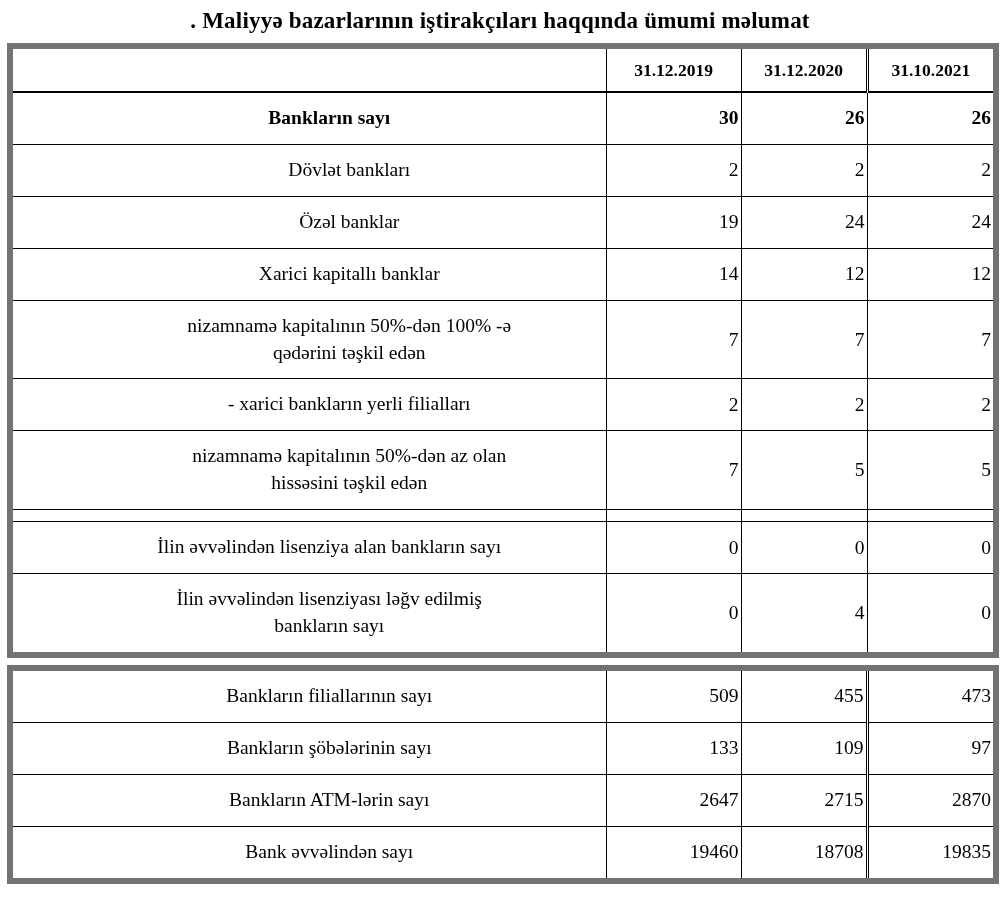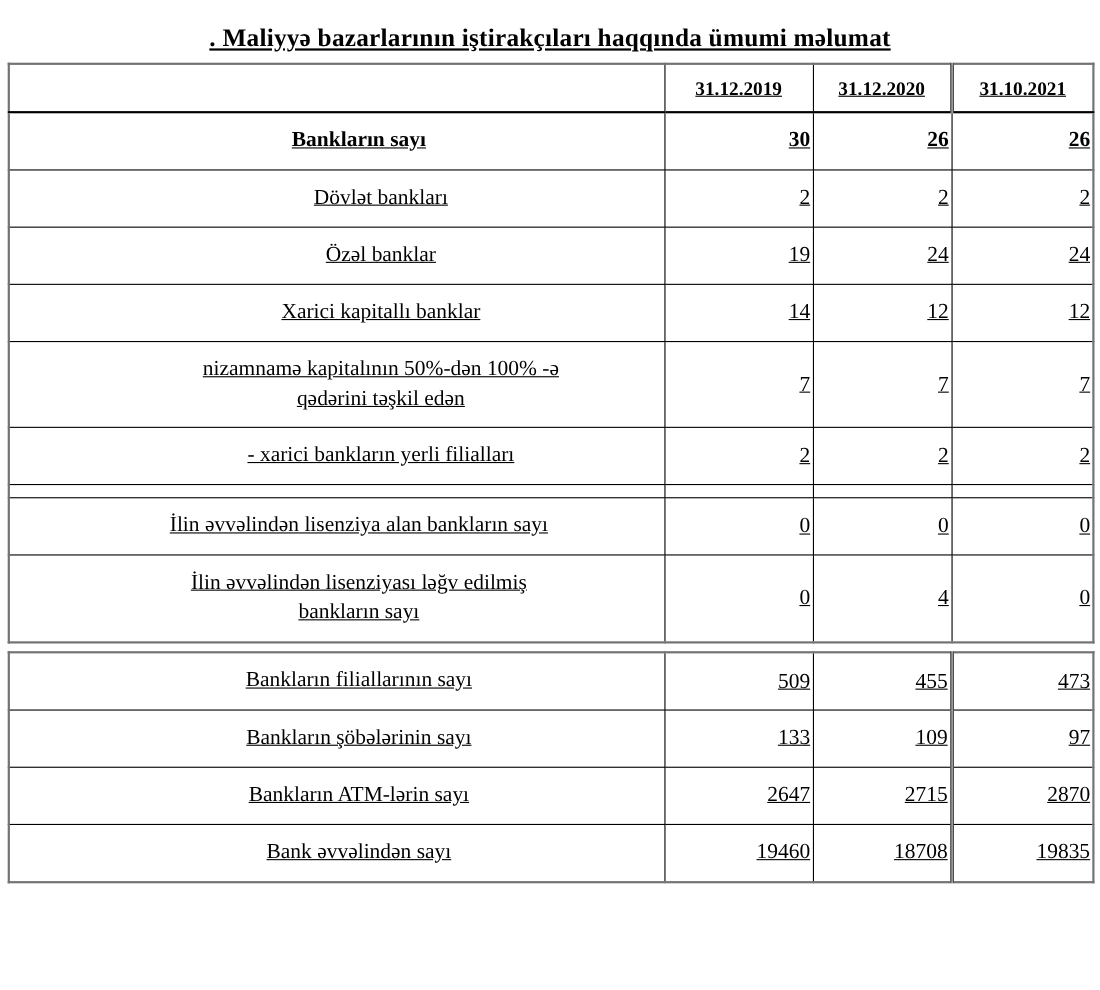--- a/index.html
+++ b/index.html
@@ -8,35 +8,34 @@
     background: #ffffff;
   }
   body {
     width: 1000px;
     height: 900px;
     font-family: "Liberation Serif", "DejaVu Serif", serif;
     color: #000000;
     overflow: hidden;
   }
   .page {
-    padding: 19px 7px;
-    text-decoration: underline;
+    padding: 5px 7px;
   }
   .title {
     font-size: 23px;
     font-weight: bold;
     text-align: center;
     margin: 3px 0 9px 0;
     letter-spacing: 0.2px;
   }
   table.tbl {
     border-collapse: collapse;
     width: 986px;
     table-layout: fixed;
-    border: 2px solid #737373;
+    border: 6px solid #737373;
   }
   table.tbl1 { margin-bottom: 7px; }
   colgroup col.c-label { width: 596px; }
   colgroup col.c-y1 { width: 135px; }
   colgroup col.c-y2 { width: 126px; }
   colgroup col.c-y3 { width: 129px; }
   th, td {
     border: 1px solid #000000;
     vertical-align: middle;
   }
@@ -122,20 +121,27 @@
           <td class="num">7</td>
           <td class="num">7</td>
           <td class="num">7</td>
         </tr>
         <tr>
           <td class="label indent">-  xarici bankların yerli filialları</td>
           <td class="num">2</td>
           <td class="num">2</td>
           <td class="num">2</td>
         </tr>
+        <tr>
+          <td class="label indent">nizamnamə kapitalının 50%-dən az olan
+hissəsini  təşkil edən</td>
+          <td class="num">7</td>
+          <td class="num">5</td>
+          <td class="num">5</td>
+        </tr>
         <tr class="spacer-row">
           <td class="label"></td>
           <td class="num"></td>
           <td class="num"></td>
           <td class="num"></td>
         </tr>
         <tr>
           <td class="label">İlin əvvəlindən lisenziya alan bankların sayı</td>
           <td class="num">0</td>
           <td class="num">0</td>

